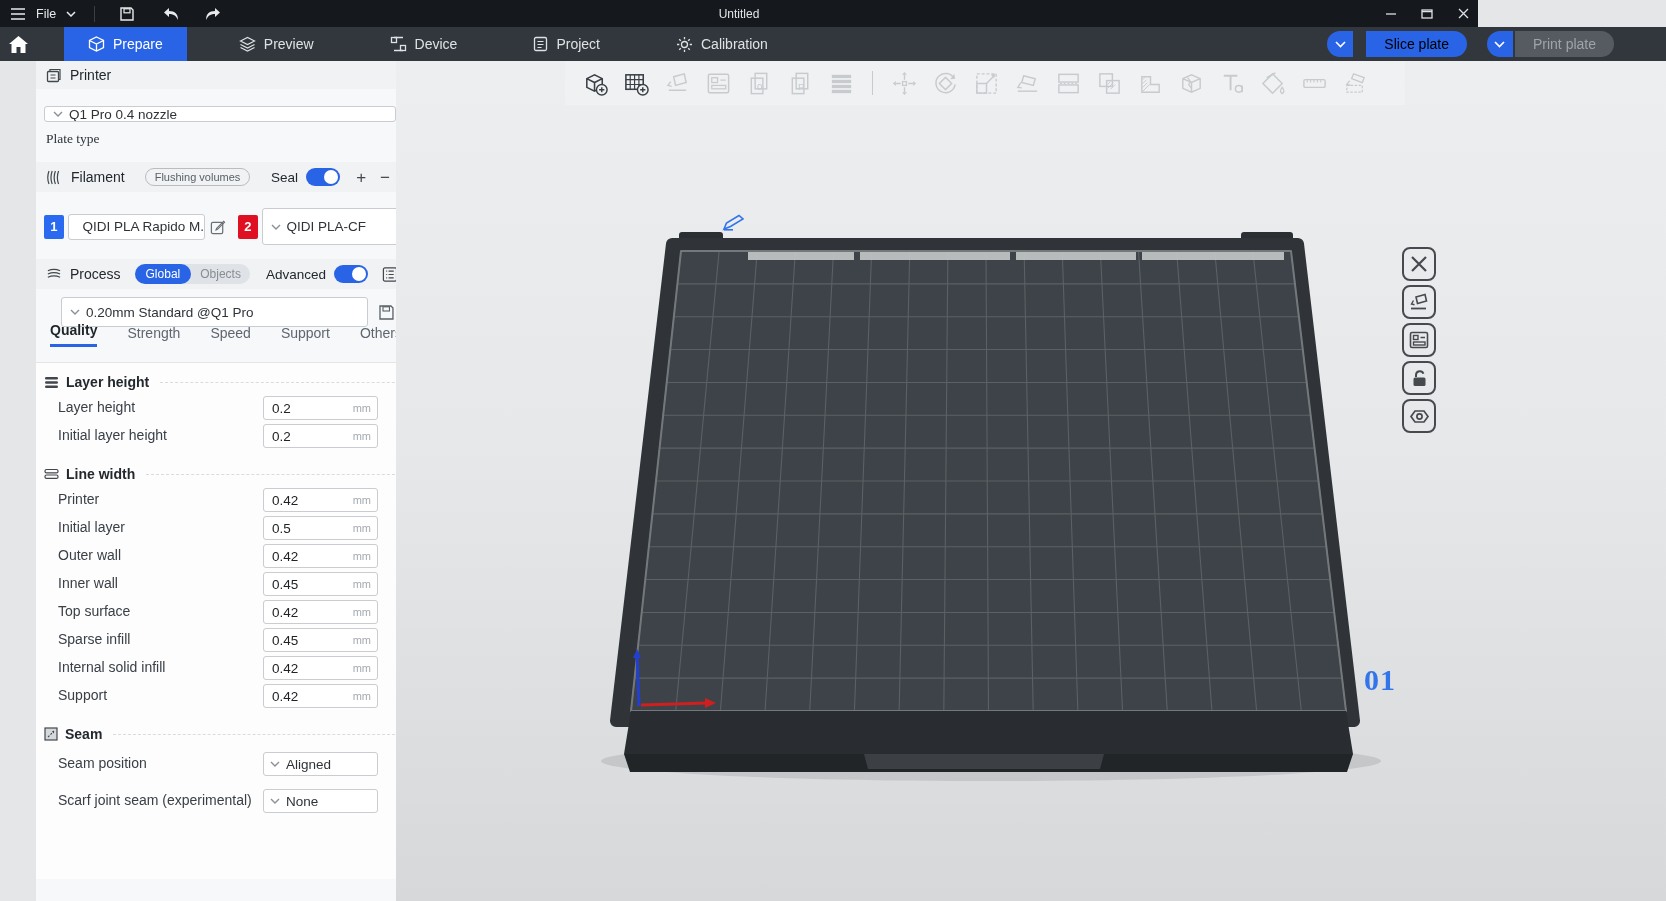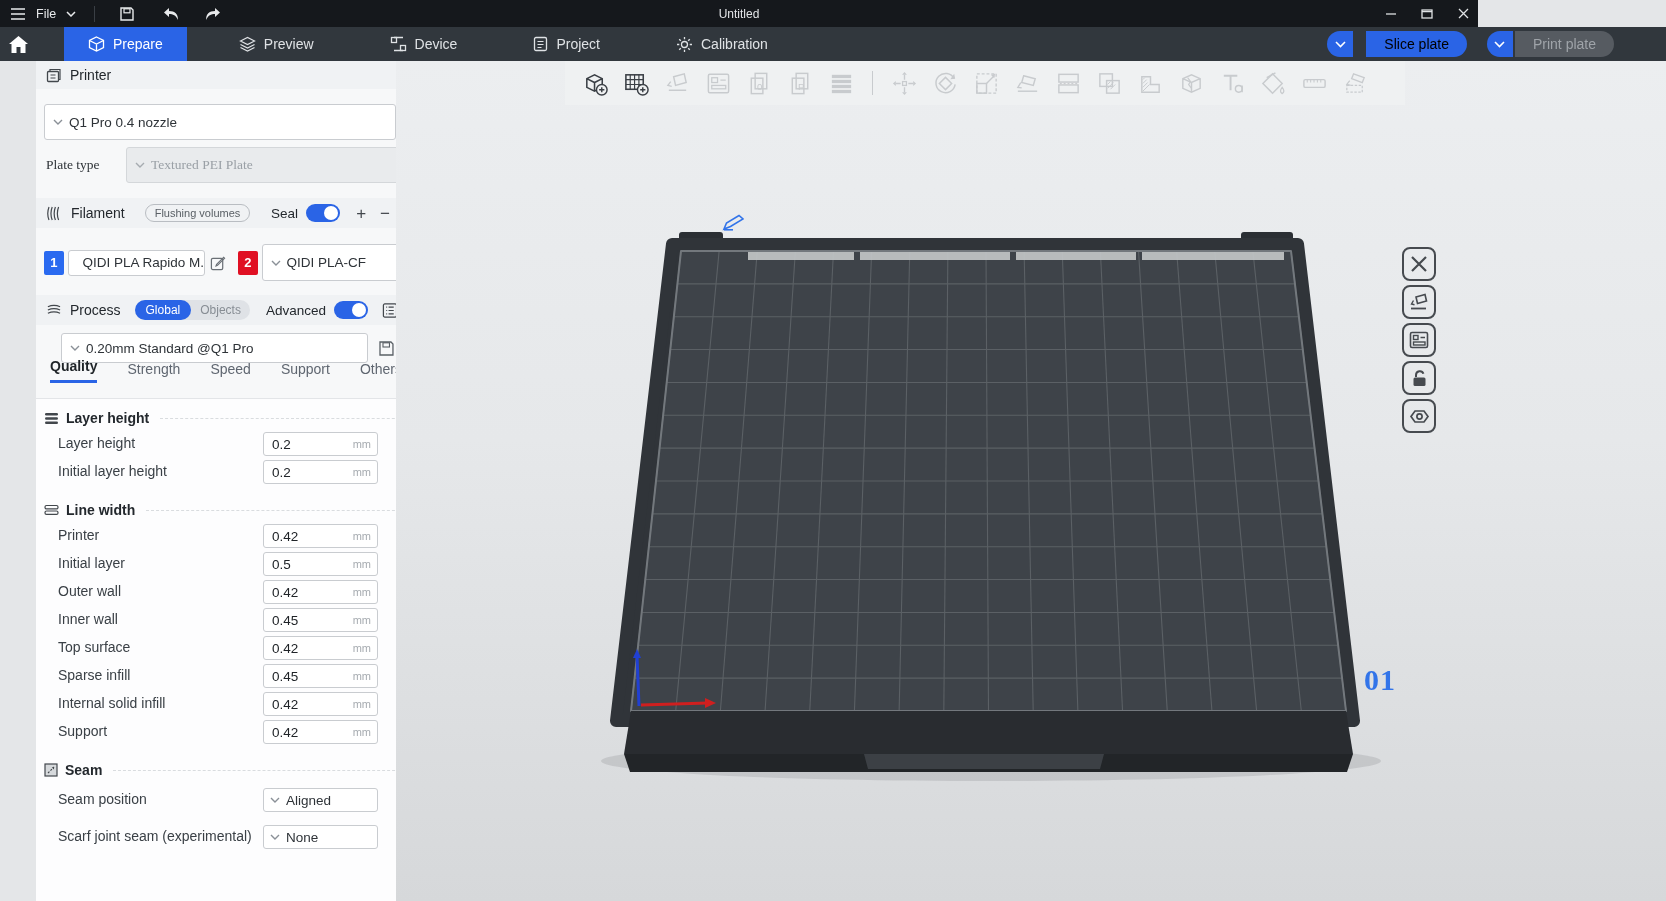--- a/index.html
+++ b/index.html
@@ -25,21 +25,21 @@
   .split-main { height:26px; padding:0 18px; margin-left:2px; border-radius:0 13px 13px 0; display:flex; align-items:center; font-size:14px; cursor:pointer; }
   .slice-main { background:#2a64e6; color:#000000;margin-left:13px; }
   .print-main { background:#565b61; color:#9fa4a9; margin-right:22px; }
 
   
   #panel { position:absolute; left:0; top:61px; width:395px; height:840px; background:#f7f8f9; border-right:1px solid #c4c7ca;margin-left:36px; }
   .sechead-bar { height:28px; background:#f0f2f4; display:flex; align-items:center; gap:8px; padding:0 10px; }
   .sechead-bar .htitle { font-size:14px; color:#23282d; }
   .spacer { flex:1; }
   .row { display:flex; align-items:center; }
-  .sel { background:#fff; border:1px solid #c9ccd0; border-radius:3px; height:36px; display:flex; align-items:center; gap:6px; padding:0 8px; font-size:13.5px; color:#2e3338; cursor:pointer; overflow:hidden; white-space:nowrap; }
+  .sel { background:#fff; border:1px solid #c9ccd0; border-radius:3px; height:16px; display:flex; align-items:center; gap:6px; padding:0 8px; font-size:13.5px; color:#2e3338; cursor:pointer; overflow:hidden; white-space:nowrap; }
   .sel.gray { background:#e9ebed; color:#9aa0a6; border-color:#d4d7da; }
   .editbtn { width:20px; height:20px; display:flex; align-items:center; justify-content:center; cursor:pointer; }
   .badge { width:20px; height:24px; border-radius:2px; color:#fff; font-size:13px; font-weight:bold; display:flex; align-items:center; justify-content:center; cursor:pointer; }
   .pill-btn { border:1px solid #b9bdc2; border-radius:10px; font-size:11px; color:#5a6066; padding:2px 9px; cursor:pointer; white-space:nowrap; }
   .toggle { width:34px; height:18px; border-radius:9px; background:#2a64e6; position:relative; cursor:pointer; flex:none; }
   .toggle .knob { position:absolute; right:2px; top:2px; width:14px; height:14px; border-radius:50%; background:#fff; }
   .seg-pill { background:#dfe2e6; border-radius:10px; height:20px; display:flex; align-items:center; cursor:pointer; }
   .seg-pill .on { background:#2a64e6; color:#fff; border-radius:10px; height:20px; display:flex; align-items:center; padding:0 11px; font-size:12px; }
   .seg-pill .off { color:#878d94; padding:0 9px; font-size:12px; }
   .plus-minus { font-size:17px; color:#42474c; cursor:pointer; line-height:1; }
@@ -212,26 +212,20 @@
     <span class="editbtn">
       <svg width="17" height="17" viewBox="0 0 17 17">
           <rect x="1.5" y="3.5" width="12" height="12" rx="1.5" fill="none" stroke="#6a7076" stroke-width="1.3"></rect>
           <path d="M7 10l7.5-7.5 1 1L8 11l-1.6.6z" fill="none" stroke="#6a7076" stroke-width="1.2"></path>
         </svg>
     </span>
   </div>
 
   <div class="row" style="margin:7px 8px 0 8px; gap:10px;font-family:Liberation Serif, serif;">
     <span style="font-size:13.5px;color:#2e3338;padding-left:2px;width:72px">Plate type</span>
-    <div class="sel gray" style="flex:1; margin-right:2px">
-      <svg width="10" height="6" viewBox="0 0 10 6">
-          <path d="M1 1l4 4 4-4" stroke="#a6abb0" stroke-width="1.4" fill="none"></path>
-        </svg>
-      <span>Textured PEI Plate</span>
-    </div>
   </div>
 
   <div class="sechead-bar" style="margin-top:15px;height:30px">
     <svg width="17" height="15" viewBox="0 0 17 15">
         <path d="M3 1q-2.5 6.5 0 13M6.2 1q-2.5 6.5 0 13M9.4 1q-2.5 6.5 0 13M12.6 1q-2.5 6.5 0 13" fill="none" stroke="#42474c" stroke-width="1.2"></path>
       </svg>
     <span class="htitle">Filament</span>
     <span class="pill-btn" style="margin-left:12px">Flushing volumes</span>
     <span class="spacer"></span>
     <span style="font-size:13.5px;color:#23282d">Seal</span>

